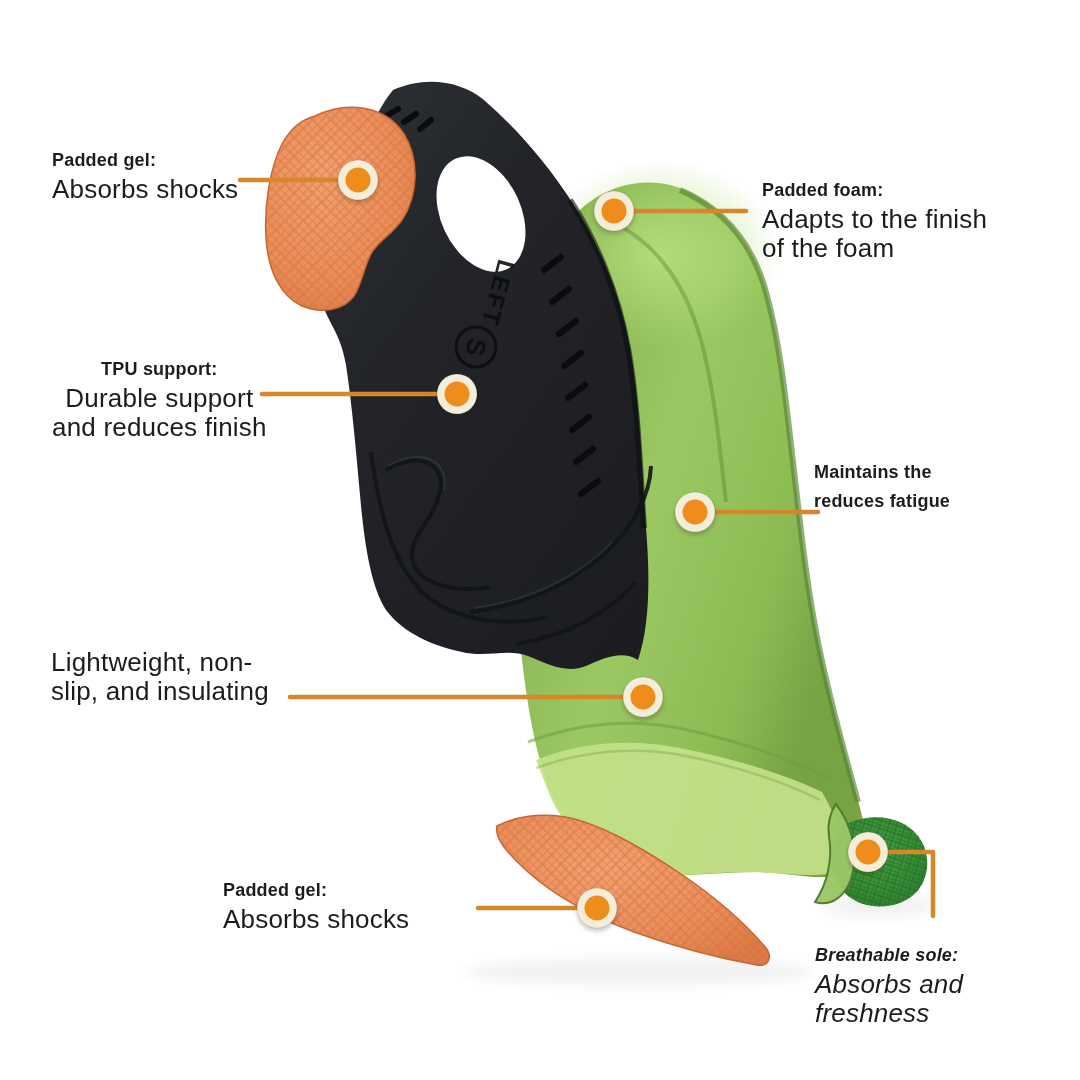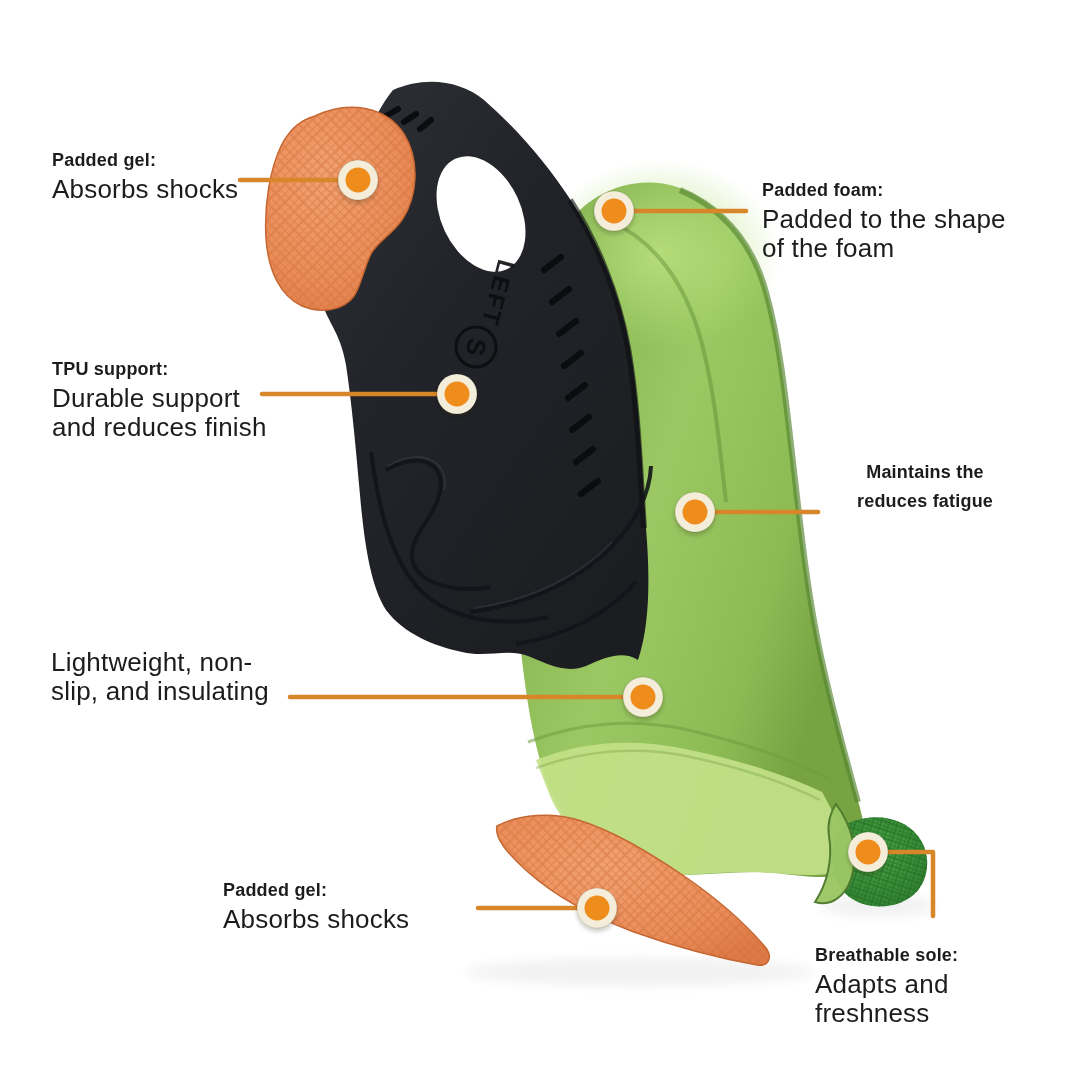--- a/index.html
+++ b/index.html
@@ -15,25 +15,25 @@
     background:var(--background);
     font-family:"Liberation Sans", sans-serif;
     color:var(--text);
   }
   .art{position:absolute;left:0;top:0;width:1080px;height:1080px;}
   .callout{position:absolute;white-space:nowrap;}
   .callout .title{font-weight:700;font-size:18px;line-height:29px;letter-spacing:.2px;}
   .callout .desc{font-weight:400;font-size:26px;line-height:29px;letter-spacing:.2px;}
   #co-padded-gel-top{left:52px;top:146px;}
   #co-memory-foam{left:762px;top:176px;}
-  #co-tpu-support{left:52px;top:355px;}
-  #co-maintains-arch{left:857px;top:458px;text-align:center;}
+  #co-tpu-support{left:52px;top:355px;text-align:center;}
+  #co-maintains-arch{left:814px;top:458px;}
   #co-polyurethane{left:51px;top:648px;}
   #co-padded-gel-bottom{left:223px;top:876px;}
-  #co-breathable-sole{left:815px;top:941px;}
+  #co-breathable-sole{left:815px;top:941px;font-style:italic;}
   .connector{stroke:var(--connector);stroke-width:4.5;fill:none;stroke-linecap:round;stroke-linejoin:round;}
   .dot-shadow{fill:rgba(40,30,10,0.25);}
   .dot-ring{fill:var(--dot-ring);stroke:rgba(0,0,0,0.10);stroke-width:1;}
   .dot-core{fill:var(--dot-fill);}
   .engraved{fill:#0b0d10;font-family:"Liberation Sans",sans-serif;}
 </style>
 </head>
 <body>
 
 <div class="canvas">
@@ -276,21 +276,21 @@
     </g>
   </svg>
 
   <div class="callout" id="co-padded-gel-top">
     <div class="title">Padded gel:</div>
     <div class="desc">Absorbs shocks</div>
   </div>
 
   <div class="callout" id="co-memory-foam">
     <div class="title">Padded foam:</div>
-    <div class="desc">Padded to the shape</div>
+    <div class="desc">Adapts to the finish</div>
     <div class="desc">of the foam</div>
   </div>
 
   <div class="callout" id="co-tpu-support">
     <div class="title">TPU support:</div>
     <div class="desc">Durable support</div>
     <div class="desc">and reduces finish</div>
   </div>
 
   <div class="callout" id="co-maintains-arch">
@@ -303,17 +303,17 @@
     <div class="desc">slip, and insulating</div>
   </div>
 
   <div class="callout" id="co-padded-gel-bottom">
     <div class="title">Padded gel:</div>
     <div class="desc">Absorbs shocks</div>
   </div>
 
   <div class="callout" id="co-breathable-sole">
     <div class="title">Breathable sole:</div>
-    <div class="desc">Adapts and</div>
+    <div class="desc">Absorbs and</div>
     <div class="desc">freshness</div>
   </div>
 
 </div>
 
 </body></html>

